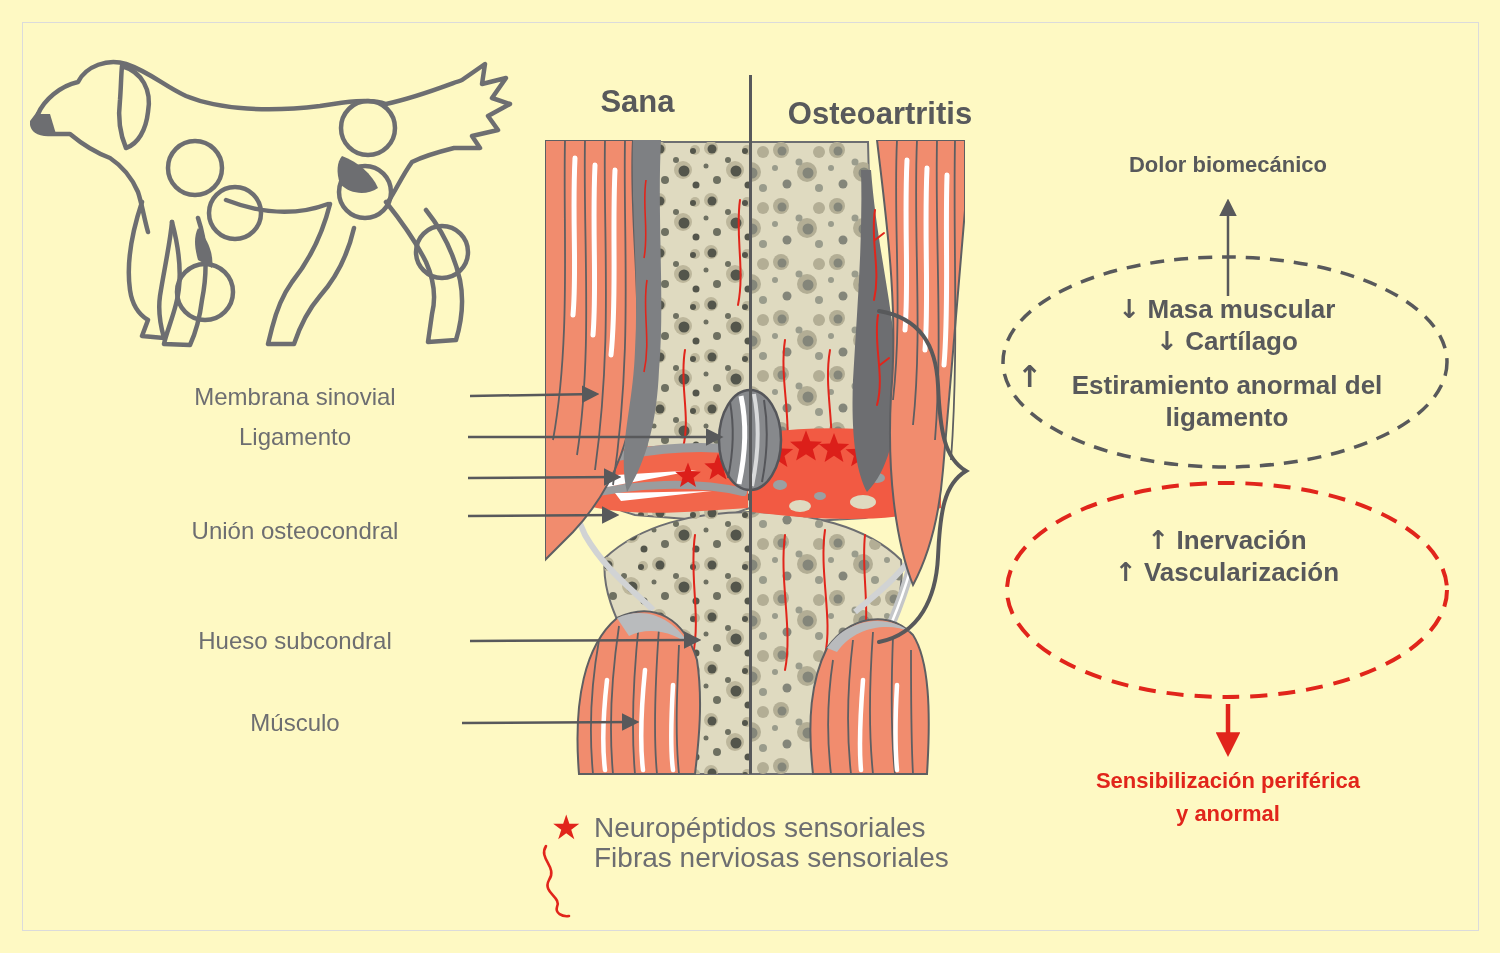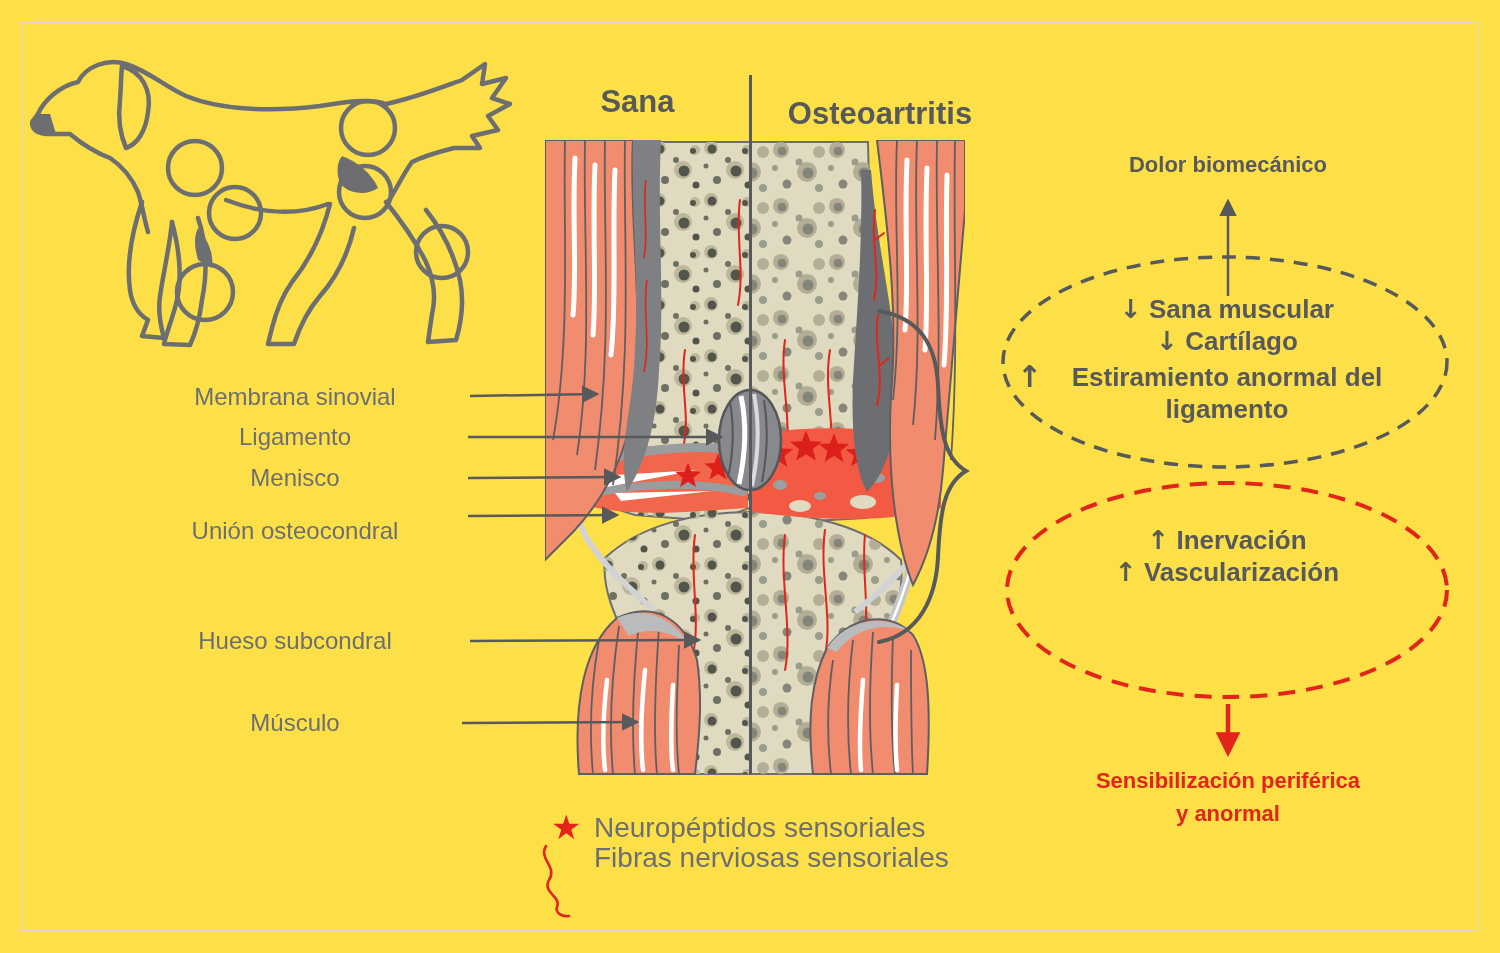--- a/index.html
+++ b/index.html
@@ -1,16 +1,16 @@
 <!DOCTYPE html>
 <html><head>
 <meta charset="utf-8">
 <style>
   html,body{margin:0;padding:0;background:#fff;}
-  #canvas{position:relative;width:1500px;height:953px;background:#fde047;overflow:hidden;
+  #canvas{position:relative;width:1500px;height:953px;background:#fef9c3;overflow:hidden;
           font-family:"Liberation Sans","DejaVu Sans",sans-serif;}
   .abs{position:absolute;}
   #frame{left:22px;top:22px;width:1455px;height:907px;border:1px solid #DBDBDB;}
   .hdr{font-size:31px;font-weight:bold;color:#58595B;text-align:center;}
   .anat{width:330px;text-align:center;font-size:24px;color:#6D6E71;line-height:32px;white-space:nowrap;}
   .flowtxt{width:400px;text-align:center;font-size:22px;font-weight:bold;color:#58595B;}
   .elltxt{text-align:center;font-size:26px;font-weight:bold;color:#58595B;line-height:32px;}
   .arrowglyph{font-family:"DejaVu Sans",sans-serif;font-weight:bold;}
   .redtxt{color:#E1251B;}
   .leg{font-size:28px;color:#6D6E71;white-space:nowrap;}
@@ -247,37 +247,36 @@
     <line x1="1228" y1="296" x2="1228" y2="202" stroke="#58595B" stroke-width="2.5" marker-end="url(#ah)"></line>
 
     <ellipse cx="1225" cy="362" rx="222" ry="105" fill="none" stroke="#58595B" stroke-width="3.5" stroke-dasharray="14 10"></ellipse>
     <ellipse cx="1227" cy="590" rx="220" ry="107" fill="none" stroke="#E1251B" stroke-width="4" stroke-dasharray="17 11"></ellipse>
 
     <line x1="1228" y1="704" x2="1228" y2="752" stroke="#E1251B" stroke-width="4.5" marker-end="url(#ahr)"></line>
   </svg>
 
   <div class="abs anat" style="left:130px;top:381px">Membrana sinovial</div>
   <div class="abs anat" style="left:130px;top:421px">Ligamento</div>
-  <div class="abs anat" style="left:130px;top:462px">Menisco</div>
   <div class="abs anat" style="left:130px;top:515px">Unión osteocondral</div>
   <div class="abs anat" style="left:130px;top:625px">Hueso subcondral</div>
   <div class="abs anat" style="left:130px;top:707px">Músculo</div>
 
   <div class="abs flowtxt" style="left:1028px;top:152px">Dolor biomecánico</div>
 
   <div class="abs" style="left:1015px;top:293px;width:424px">
     <div class="elltxt">
       <span class="arrowglyph">↓</span>
-      <span>Sana muscular</span>
+      <span>Masa muscular</span>
     </div>
     <div class="elltxt">
       <span class="arrowglyph">↓</span>
       <span>Cartílago</span>
     </div>
-    <div class="elltxt" style="width:350px;margin:4px auto">Estiramiento anormal del ligamento</div>
+    <div class="elltxt" style="width:350px;margin:12px auto">Estiramiento anormal del ligamento</div>
     <span class="abs elltxt arrowglyph" style="left:2px;top:68px;font-size:30px">↑</span>
   </div>
 
   <div class="abs" style="left:1020px;top:524px;width:414px">
     <div class="elltxt">
       <span class="arrowglyph">↑</span>
       <span>Inervación</span>
     </div>
     <div class="elltxt">
       <span class="arrowglyph">↑</span>

